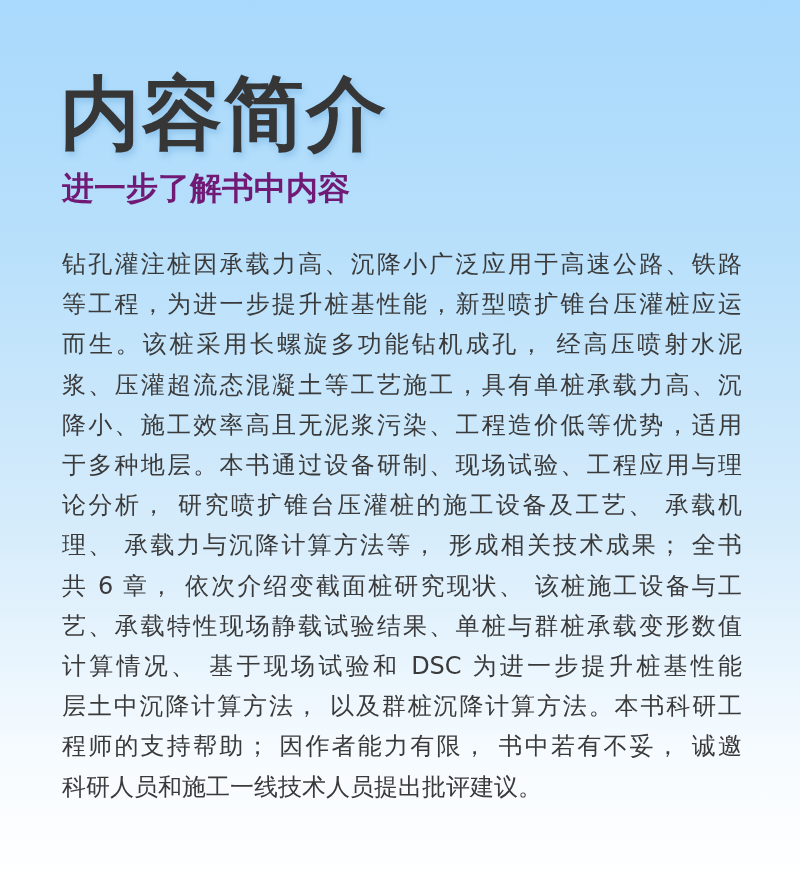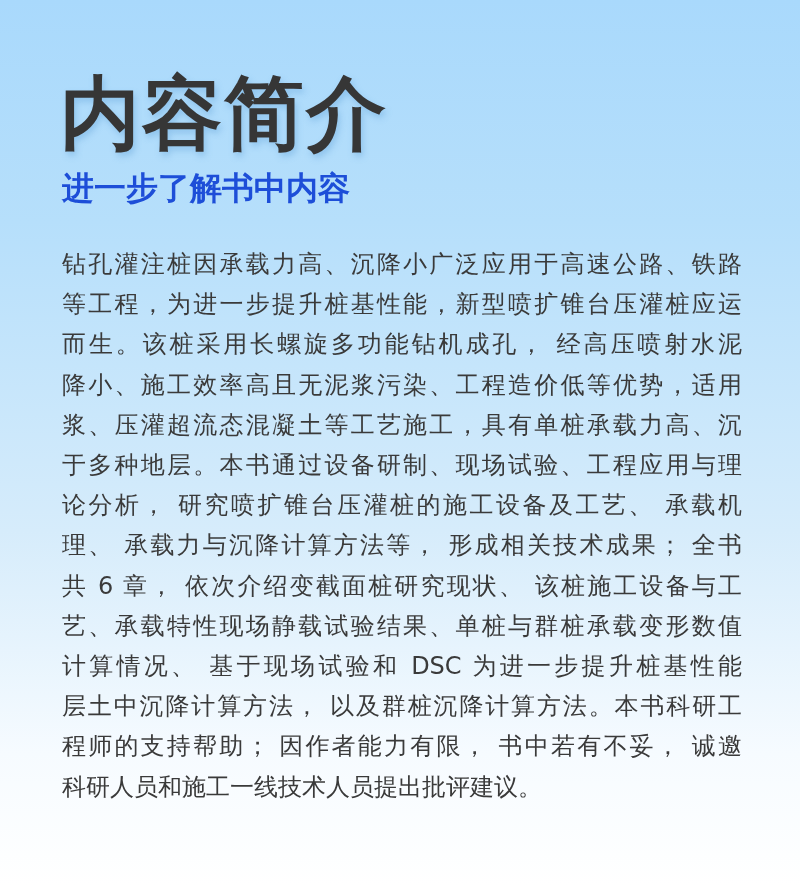--- a/index.html
+++ b/index.html
@@ -25,21 +25,21 @@
       margin: 0;
       text-align: center;
     }
     .subtitle {
       position: absolute;
       left: 62px;
       top: 168px;
       font-size: 32px;
       font-weight: bold;
       line-height: 40px;
-      color: #1d4ed8;
+      color: #701a75;
       margin: 0;
       letter-spacing: 0px;
     }
     .body-text {
       position: absolute;
       left: 62px;
       top: 244px;
       width: 680px;
       font-size: 24px;
       line-height: 40.2px;
@@ -59,22 +59,22 @@
 </head>
 <body>
 
 <h1 class="title">内容简介</h1>
 <h2 class="subtitle">进一步了解书中内容</h2>
 
 <div class="body-text">
   <span class="line">钻孔灌注桩因承载力高、沉降小广泛应用于高速公路、铁路</span>
   <span class="line">等工程，为进一步提升桩基性能，新型喷扩锥台压灌桩应运</span>
   <span class="line">而生。该桩采用长螺旋多功能钻机成孔， 经高压喷射水泥</span>
+  <span class="line">浆、压灌超流态混凝土等工艺施工，具有单桩承载力高、沉</span>
   <span class="line">降小、施工效率高且无泥浆污染、工程造价低等优势，适用</span>
-  <span class="line">浆、压灌超流态混凝土等工艺施工，具有单桩承载力高、沉</span>
   <span class="line">于多种地层。本书通过设备研制、现场试验、工程应用与理</span>
   <span class="line">论分析， 研究喷扩锥台压灌桩的施工设备及工艺、 承载机</span>
   <span class="line">理、 承载力与沉降计算方法等， 形成相关技术成果； 全书</span>
   <span class="line">共 6 章， 依次介绍变截面桩研究现状、 该桩施工设备与工</span>
   <span class="line">艺、承载特性现场静载试验结果、单桩与群桩承载变形数值</span>
   <span class="line">计算情况、 基于现场试验和 DSC 为进一步提升桩基性能</span>
   <span class="line">层土中沉降计算方法， 以及群桩沉降计算方法。本书科研工</span>
   <span class="line">程师的支持帮助； 因作者能力有限， 书中若有不妥， 诚邀</span>
   <span class="line last">科研人员和施工一线技术人员提出批评建议。</span>
 </div>

